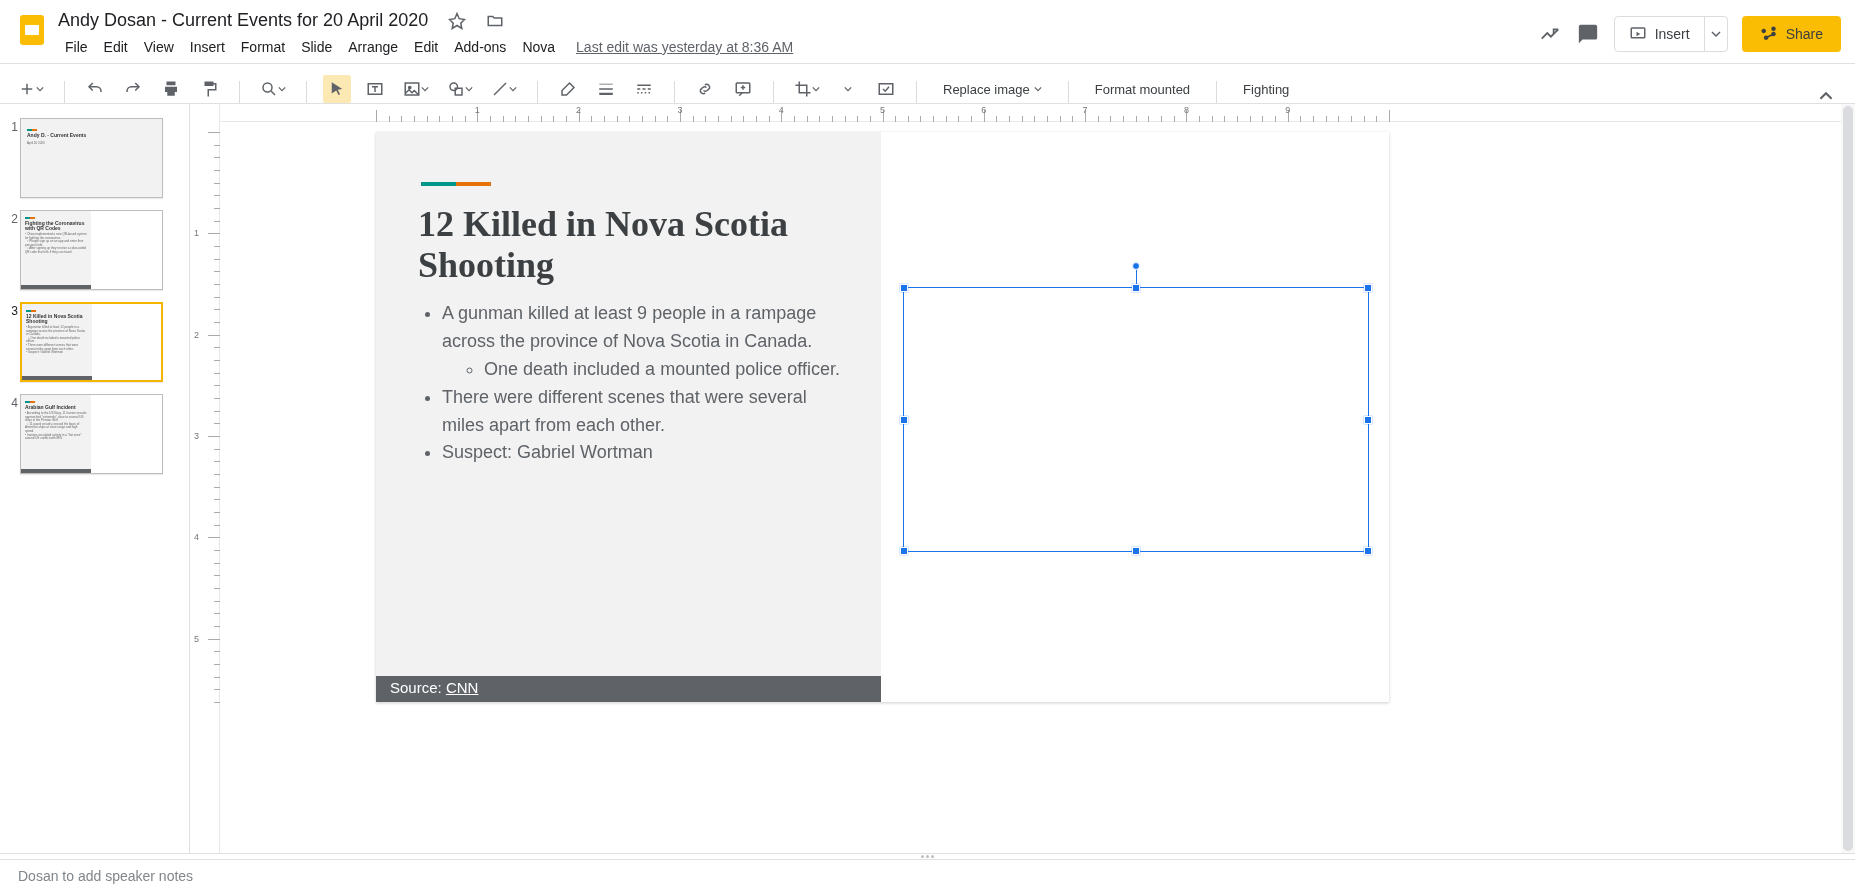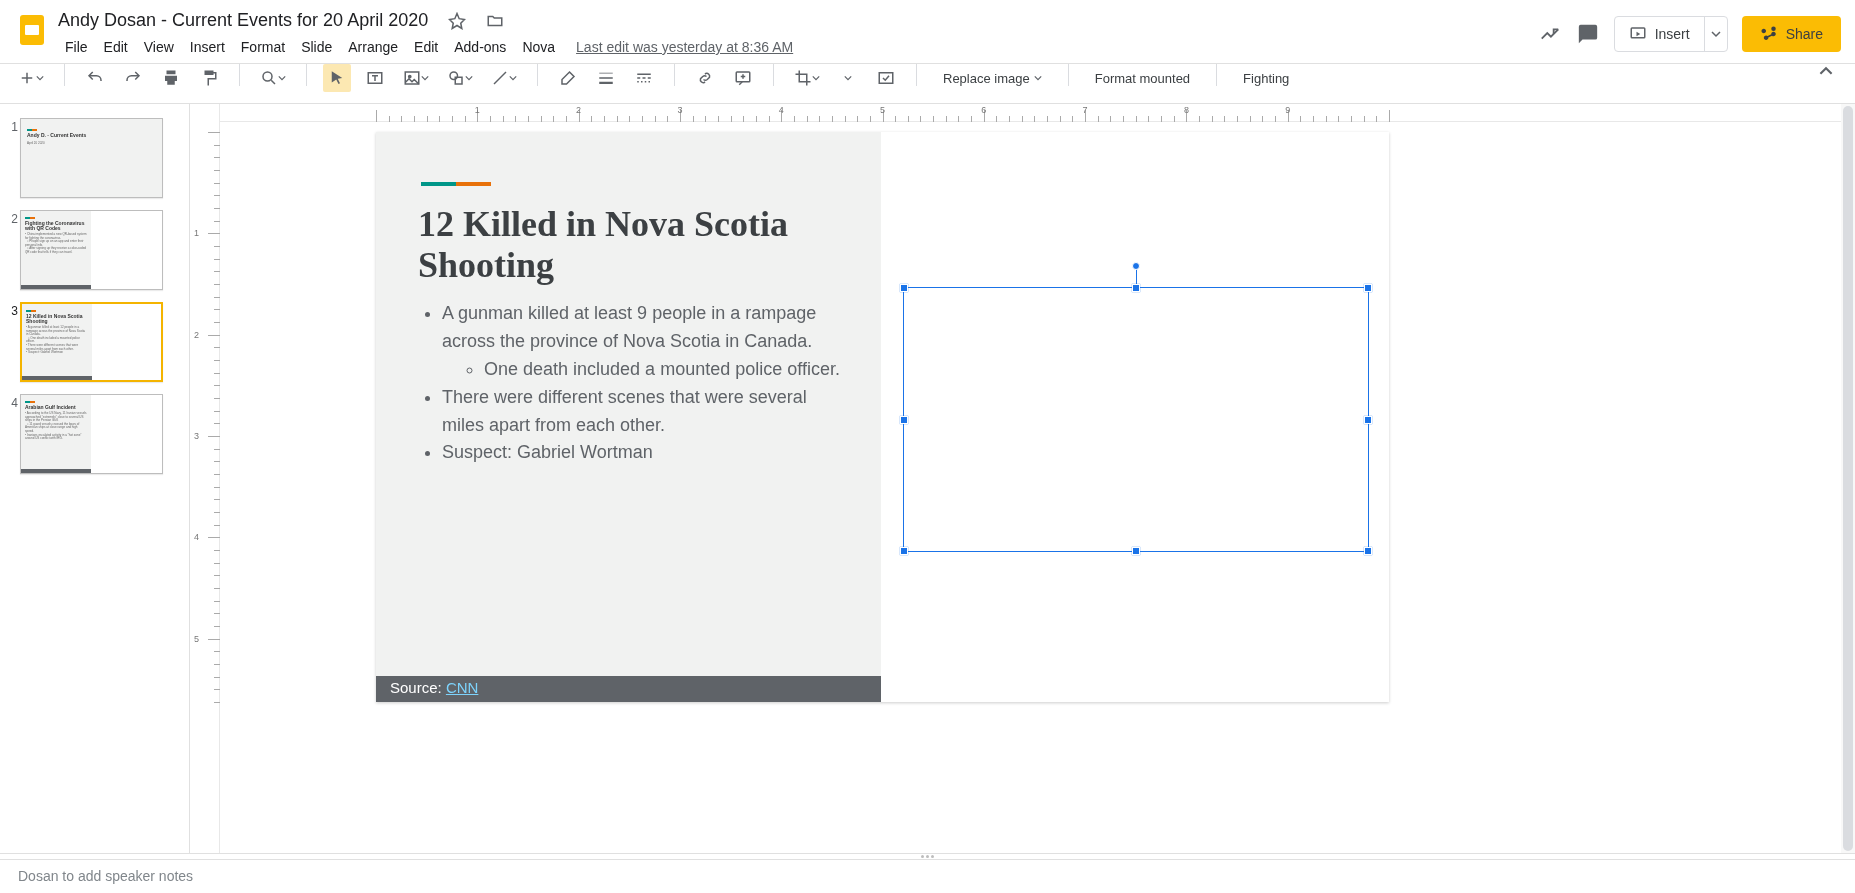--- a/index.html
+++ b/index.html
@@ -17,21 +17,21 @@
 .menu-item { padding: 4px 7px; border-radius: 4px; cursor: pointer; }
 .last-edit { color: #5f6368; text-decoration: underline; margin-left: 12px; cursor: pointer; }
 .header-right { display: flex; align-items: center; gap: 14px; margin-top: 8px;}
 .hr-icon { color: #5f6368; cursor: pointer; width: 24px; height: 24px; display:flex; align-items:center; justify-content:center;}
 .present-btn { display: flex; align-items: center; border: 1px solid #dadce0; border-radius: 4px; height: 36px;}
 .present-main { display:flex; align-items:center; gap:8px; padding: 0 14px; cursor:pointer; font-size: 14px; color:#3c4043; height:100%;}
 .present-drop { border-left: 1px solid #dadce0; padding: 0 6px; height:100%; display:flex; align-items:center; cursor:pointer; color:#5f6368;}
 .share-btn { background: #fbbc04; color: #3c4043; font-weight: 500; border-radius: 4px; padding: 0 18px; height: 36px; display:flex; align-items:center; gap:8px; cursor:pointer; font-size:14px;}
 
 
-.toolbar { display: flex; align-items: flex-start; height: 40px; padding: 0 14px; border-bottom: 1px solid #e0e0e0; gap: 10px; }
+.toolbar { display: flex; align-items: flex-end; height: 40px; padding: 0 14px; border-bottom: 1px solid #e0e0e0; gap: 10px; }
 .tb-btn { min-width: 28px; height: 28px; display:flex; align-items:center; justify-content:center; color:#5f6368; border-radius:2px; cursor:pointer; padding:0 4px; font-size:13px;}
 .tb-btn.active { background: #fce8b2; }
 .tb-sep { width: 1px; height: 22px; background: #dadce0; margin: 0 6px; }
 .tb-text { font-size: 13px; color: #3c4043; padding: 0 10px; cursor:pointer; height:28px; display:flex; align-items:center; gap:4px; border-radius:2px;}
 .tb-spacer { flex: 1; }
 .collapse-arrow { color: #5f6368; cursor:pointer; padding: 0 8px;}
 
 
 .main { display: flex; height: calc(893px - 64px - 40px - 40px); }
 .slide-panel { width: 190px; background: #fff; border-right: 1px solid #e0e0e0; padding-top: 10px; overflow-y:auto;}
@@ -53,21 +53,21 @@
 
 .slide-wrap { position:absolute; left: 186px; top: 28px; width: 1013px; height: 570px; background:#fff; box-shadow: 0 1px 3px rgba(0,0,0,0.2); }
 .slide-left { position:absolute; left:0; top:0; width: 505px; height: 100%; background: #f1f2f1; }
 .accent-bar { position:absolute; top: 50px; left: 45px; width: 70px; height: 4px; background: linear-gradient(to right, #009688 50%, #e8710a 50%);}
 .slide-title { position:absolute; top: 72px; left: 42px; font-size: 36px; font-weight: 700; color: #3c4043; line-height: 1.15; font-family: Georgia, serif;}
 .bullets { position:absolute; top: 168px; left: 48px; right: 30px; font-size: 18px; color: #5f6368; line-height: 1.55;}
 .bullets ul { list-style: disc; padding-left: 18px; }
 .bullets ul ul { list-style: circle; padding-left: 34px; margin-left: 8px;}
 .bullets li { margin-bottom: 0; }
 .source-bar { position:absolute; bottom:0; left:0; width:505px; height: 26px; background:#5f6368; color:#fff; font-size:15px; padding: 3px 14px;}
-.source-bar a { color: #7dd3fc; text-decoration: underline; }
+.source-bar a { color: #ffffff; text-decoration: underline; }
 
 
 .sel-box { position:absolute; border: 1px solid #1a73e8; background: transparent; }
 .sel-handle { position:absolute; width:8px; height:8px; background:#1a73e8; border:1px solid #fff; box-shadow: 0 0 1px #1a73e8;}
 .rot-handle { position:absolute; width:8px; height:8px; background:#1a73e8; border-radius:50%; border:1px solid #fff;}
 .rot-line { position:absolute; width:1px; background:#1a73e8;}
 
 
 .grabber { height: 6px; background:#fff; border-top:1px solid #e0e0e0; display:flex; justify-content:center; align-items:center; cursor: row-resize;}
 .grabber-dots { width:24px; height:3px; display:flex; gap:2px; justify-content:center;}

